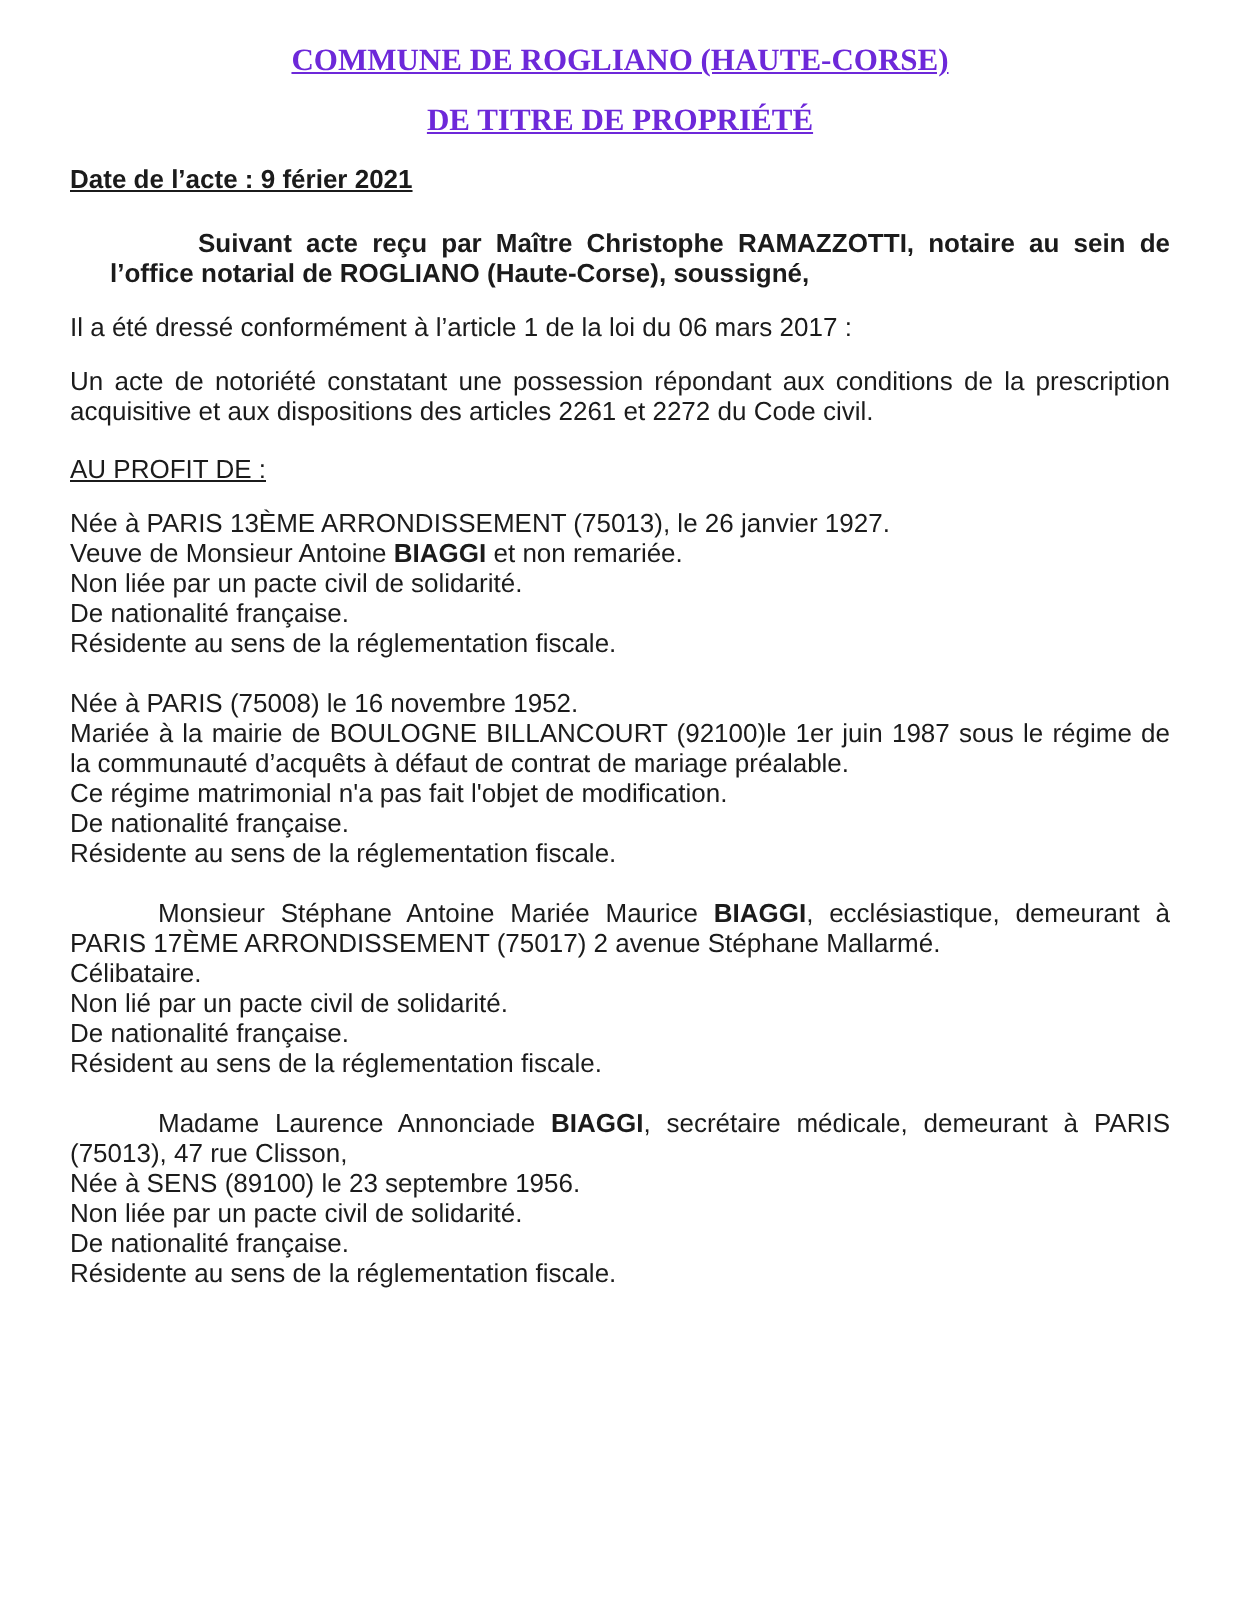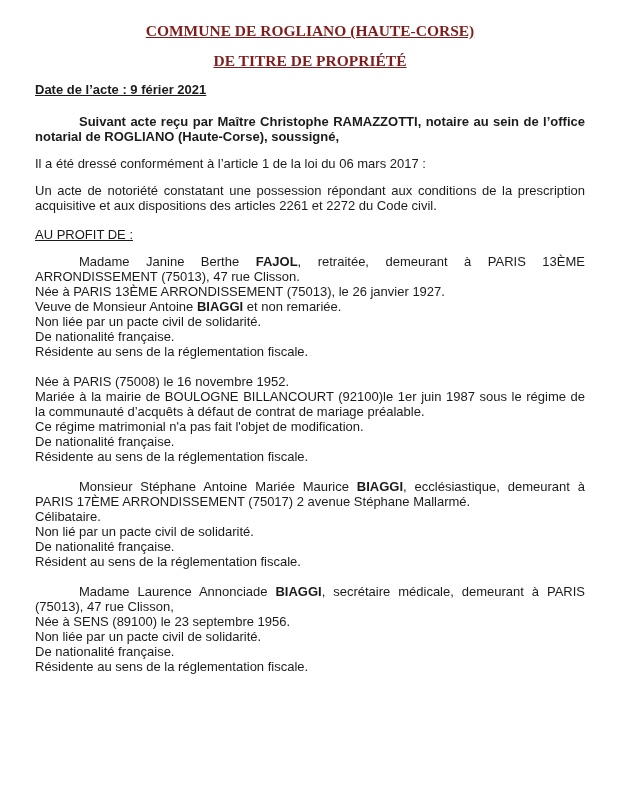--- a/index.html
+++ b/index.html
@@ -16,36 +16,36 @@
     overflow: hidden;
   }
   .title {
     font-family: "Liberation Serif", serif;
     font-weight: bold;
     font-size: 15.5px;
     line-height: 17px;
     text-align: center;
     text-decoration: underline;
     margin: 0 0 13px 0;
-    color: #7f1d1d;
+    color: #6d28d9;
   }
   .date-line {
     font-weight: bold;
     text-decoration: underline;
     margin: 8px 0 0 0;
   }
   .intro-section { margin-top: 17px; }
   .line {
     margin: 0;
     text-align: justify;
   }
   .intro-para { margin: 0 0 12px 0; }
   .intro-para:last-child { margin-bottom: 0; }
   .indent { text-indent: 44px; }
-  .bold { font-weight: bold; }
+  .bold { font-weight: bold; margin-left: 20px; }
   .b { font-weight: bold; }
   .section-heading {
     text-decoration: underline;
     margin: 14px 0 12px 0;
   }
   .beneficiary-block { margin: 0 0 15px 0; }
   .beneficiary-block:last-child { margin-bottom: 0; }
 </style>
 </head>
 <body>
@@ -61,21 +61,20 @@
   <section class="intro-section" id="intro-section">
       <p class="line indent bold intro-para"><span>Suivant acte reçu par Maître Christophe RAMAZZOTTI, notaire au sein de l’office notarial de ROGLIANO (Haute-Corse), soussigné,</span></p>
       <p class="line intro-para"><span>Il a été dressé conformément à l’article 1 de la loi du 06 mars 2017 :</span></p>
       <p class="line intro-para"><span>Un acte de notoriété constatant une possession répondant aux conditions de la prescription acquisitive et aux dispositions des articles 2261 et 2272 du Code civil.</span></p>
     </section>
 
   <div class="section-heading">AU PROFIT DE :</div>
 
   <section id="beneficiaries-section">
       <div class="beneficiary-block">
-        <p class="line indent"><span>Madame Janine Berthe </span><span class="b">FAJOL</span><span>, retraitée, demeurant à PARIS 13ÈME ARRONDISSEMENT (75013), 47 rue Clisson.</span></p>
         <p class="line"><span>Née à PARIS 13ÈME ARRONDISSEMENT (75013), le 26 janvier 1927.</span></p>
         <p class="line"><span>Veuve de Monsieur Antoine </span><span class="b">BIAGGI</span><span> et non remariée.</span></p>
         <p class="line"><span>Non liée par un pacte civil de solidarité.</span></p>
         <p class="line"><span>De nationalité française.</span></p>
         <p class="line"><span>Résidente au sens de la réglementation fiscale.</span></p>
       </div>
       <div class="beneficiary-block">
         <p class="line"><span>Née à PARIS (75008) le 16 novembre 1952.</span></p>
         <p class="line"><span>Mariée à la mairie de BOULOGNE BILLANCOURT (92100)le 1er juin 1987 sous le régime de la communauté d’acquêts à défaut de contrat de mariage préalable.</span></p>
         <p class="line"><span>Ce régime matrimonial n'a pas fait l'objet de modification.</span></p>

